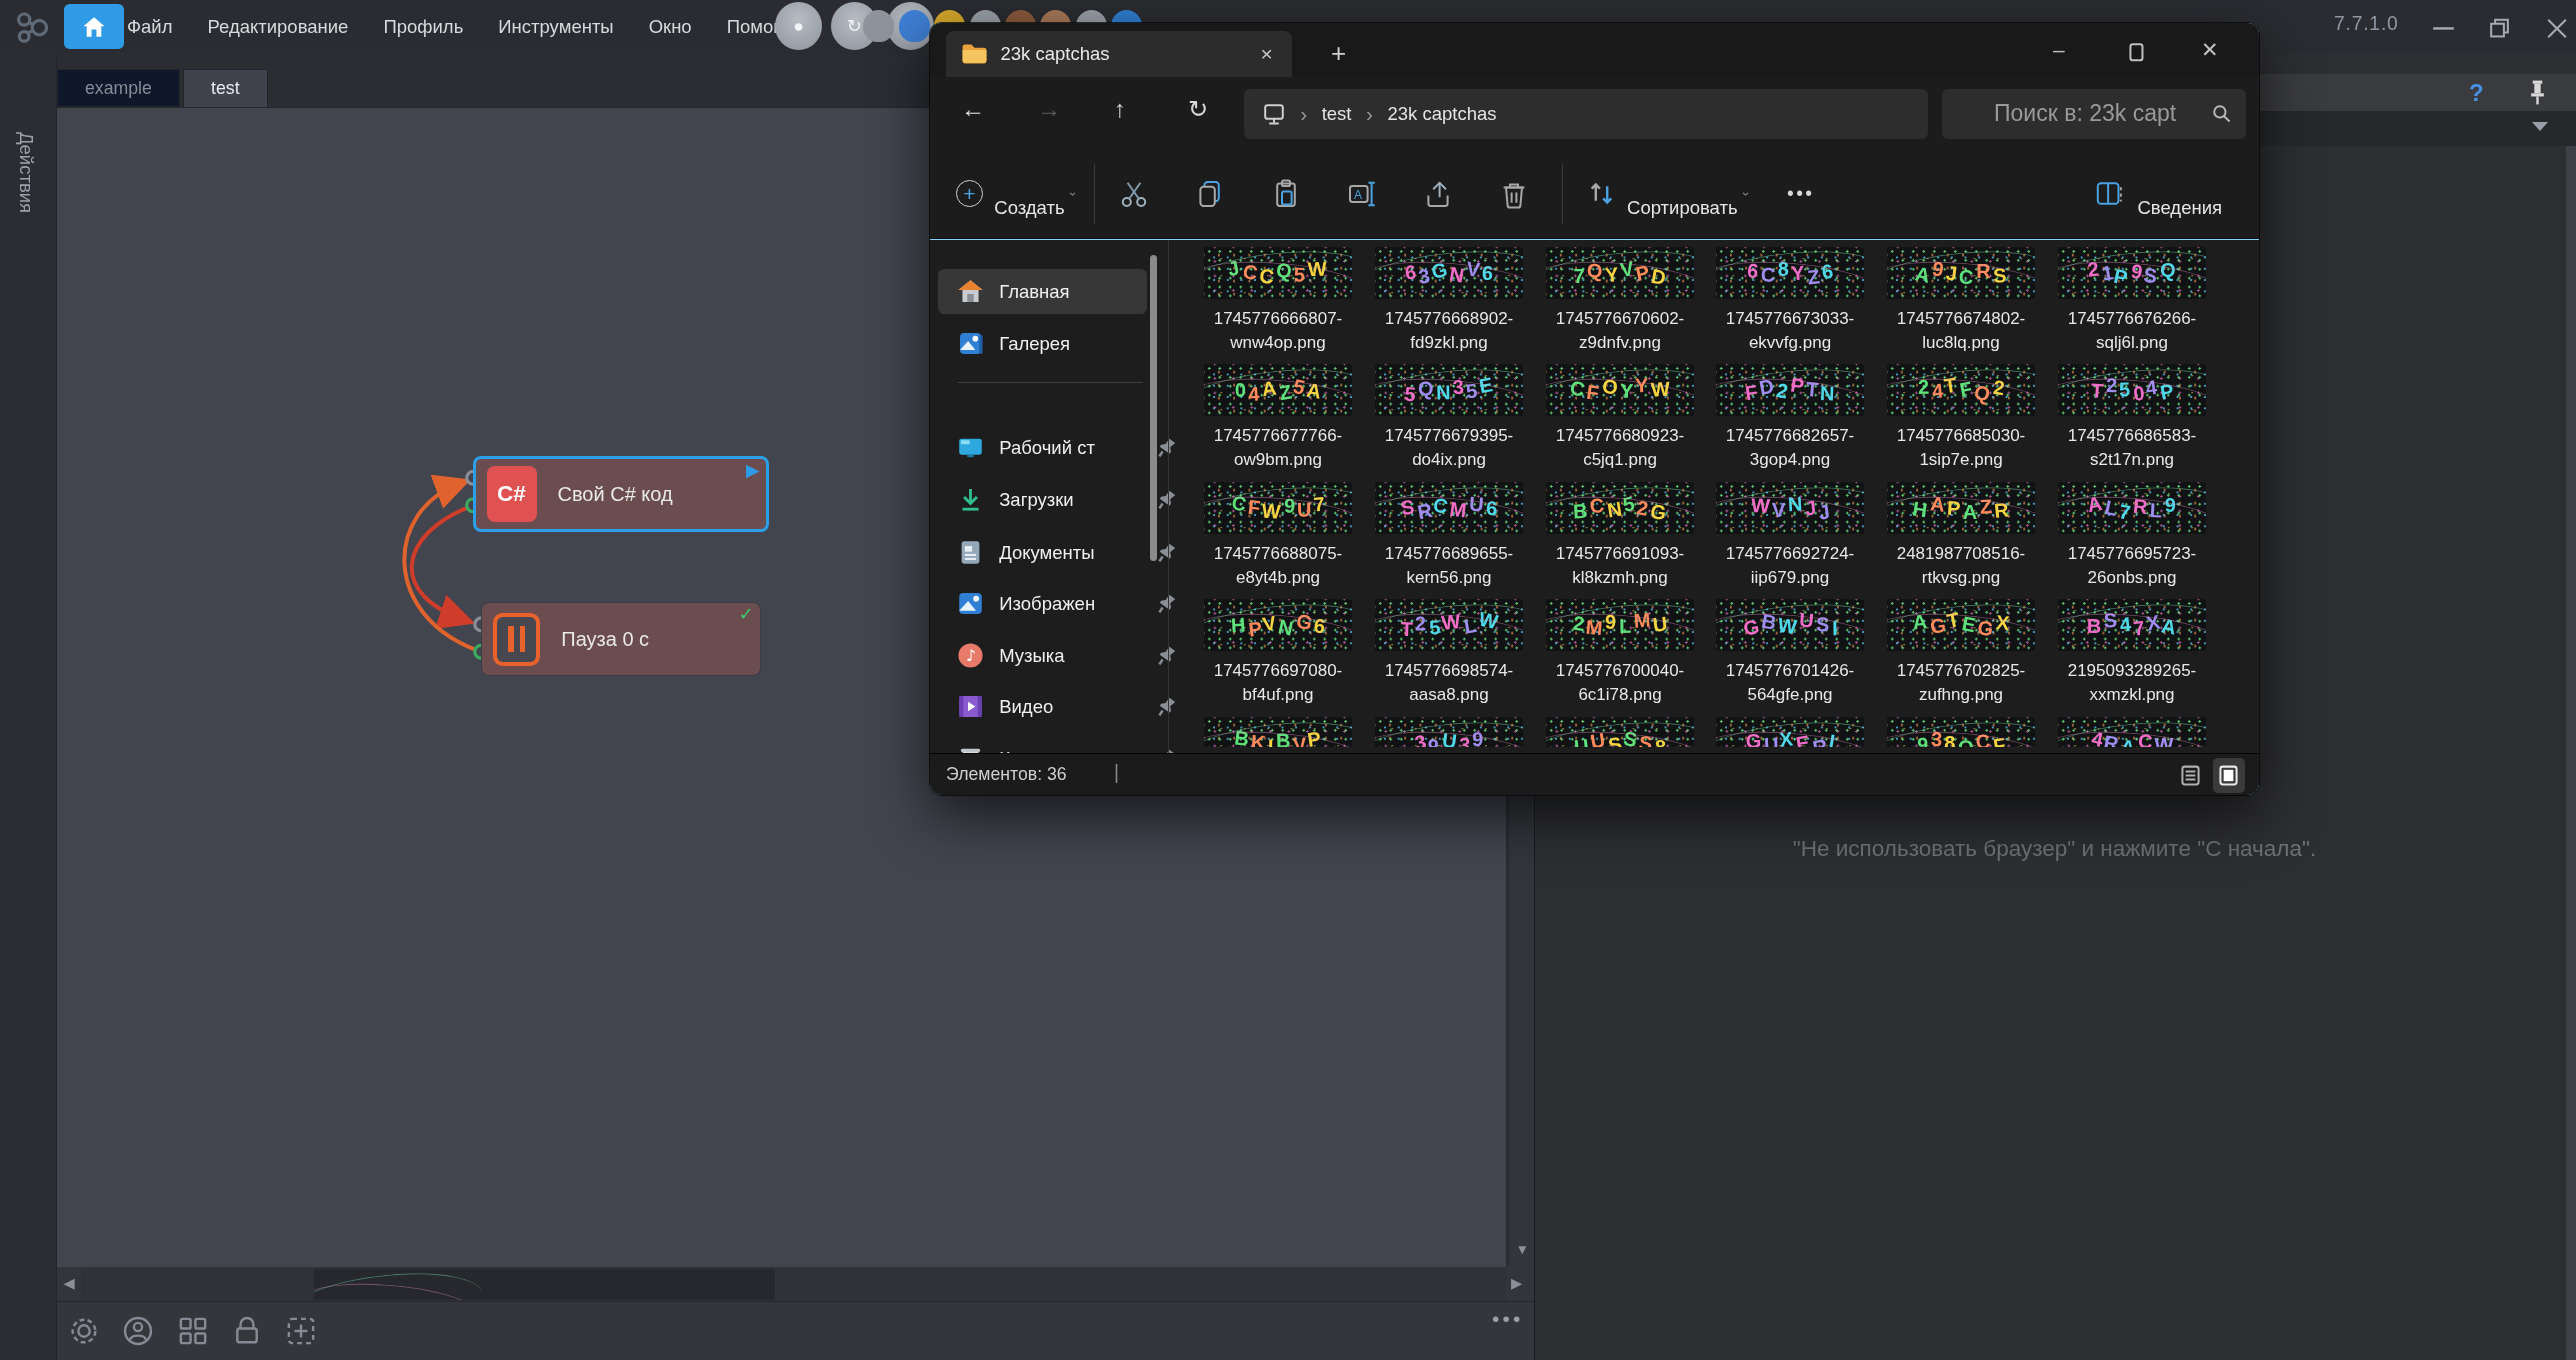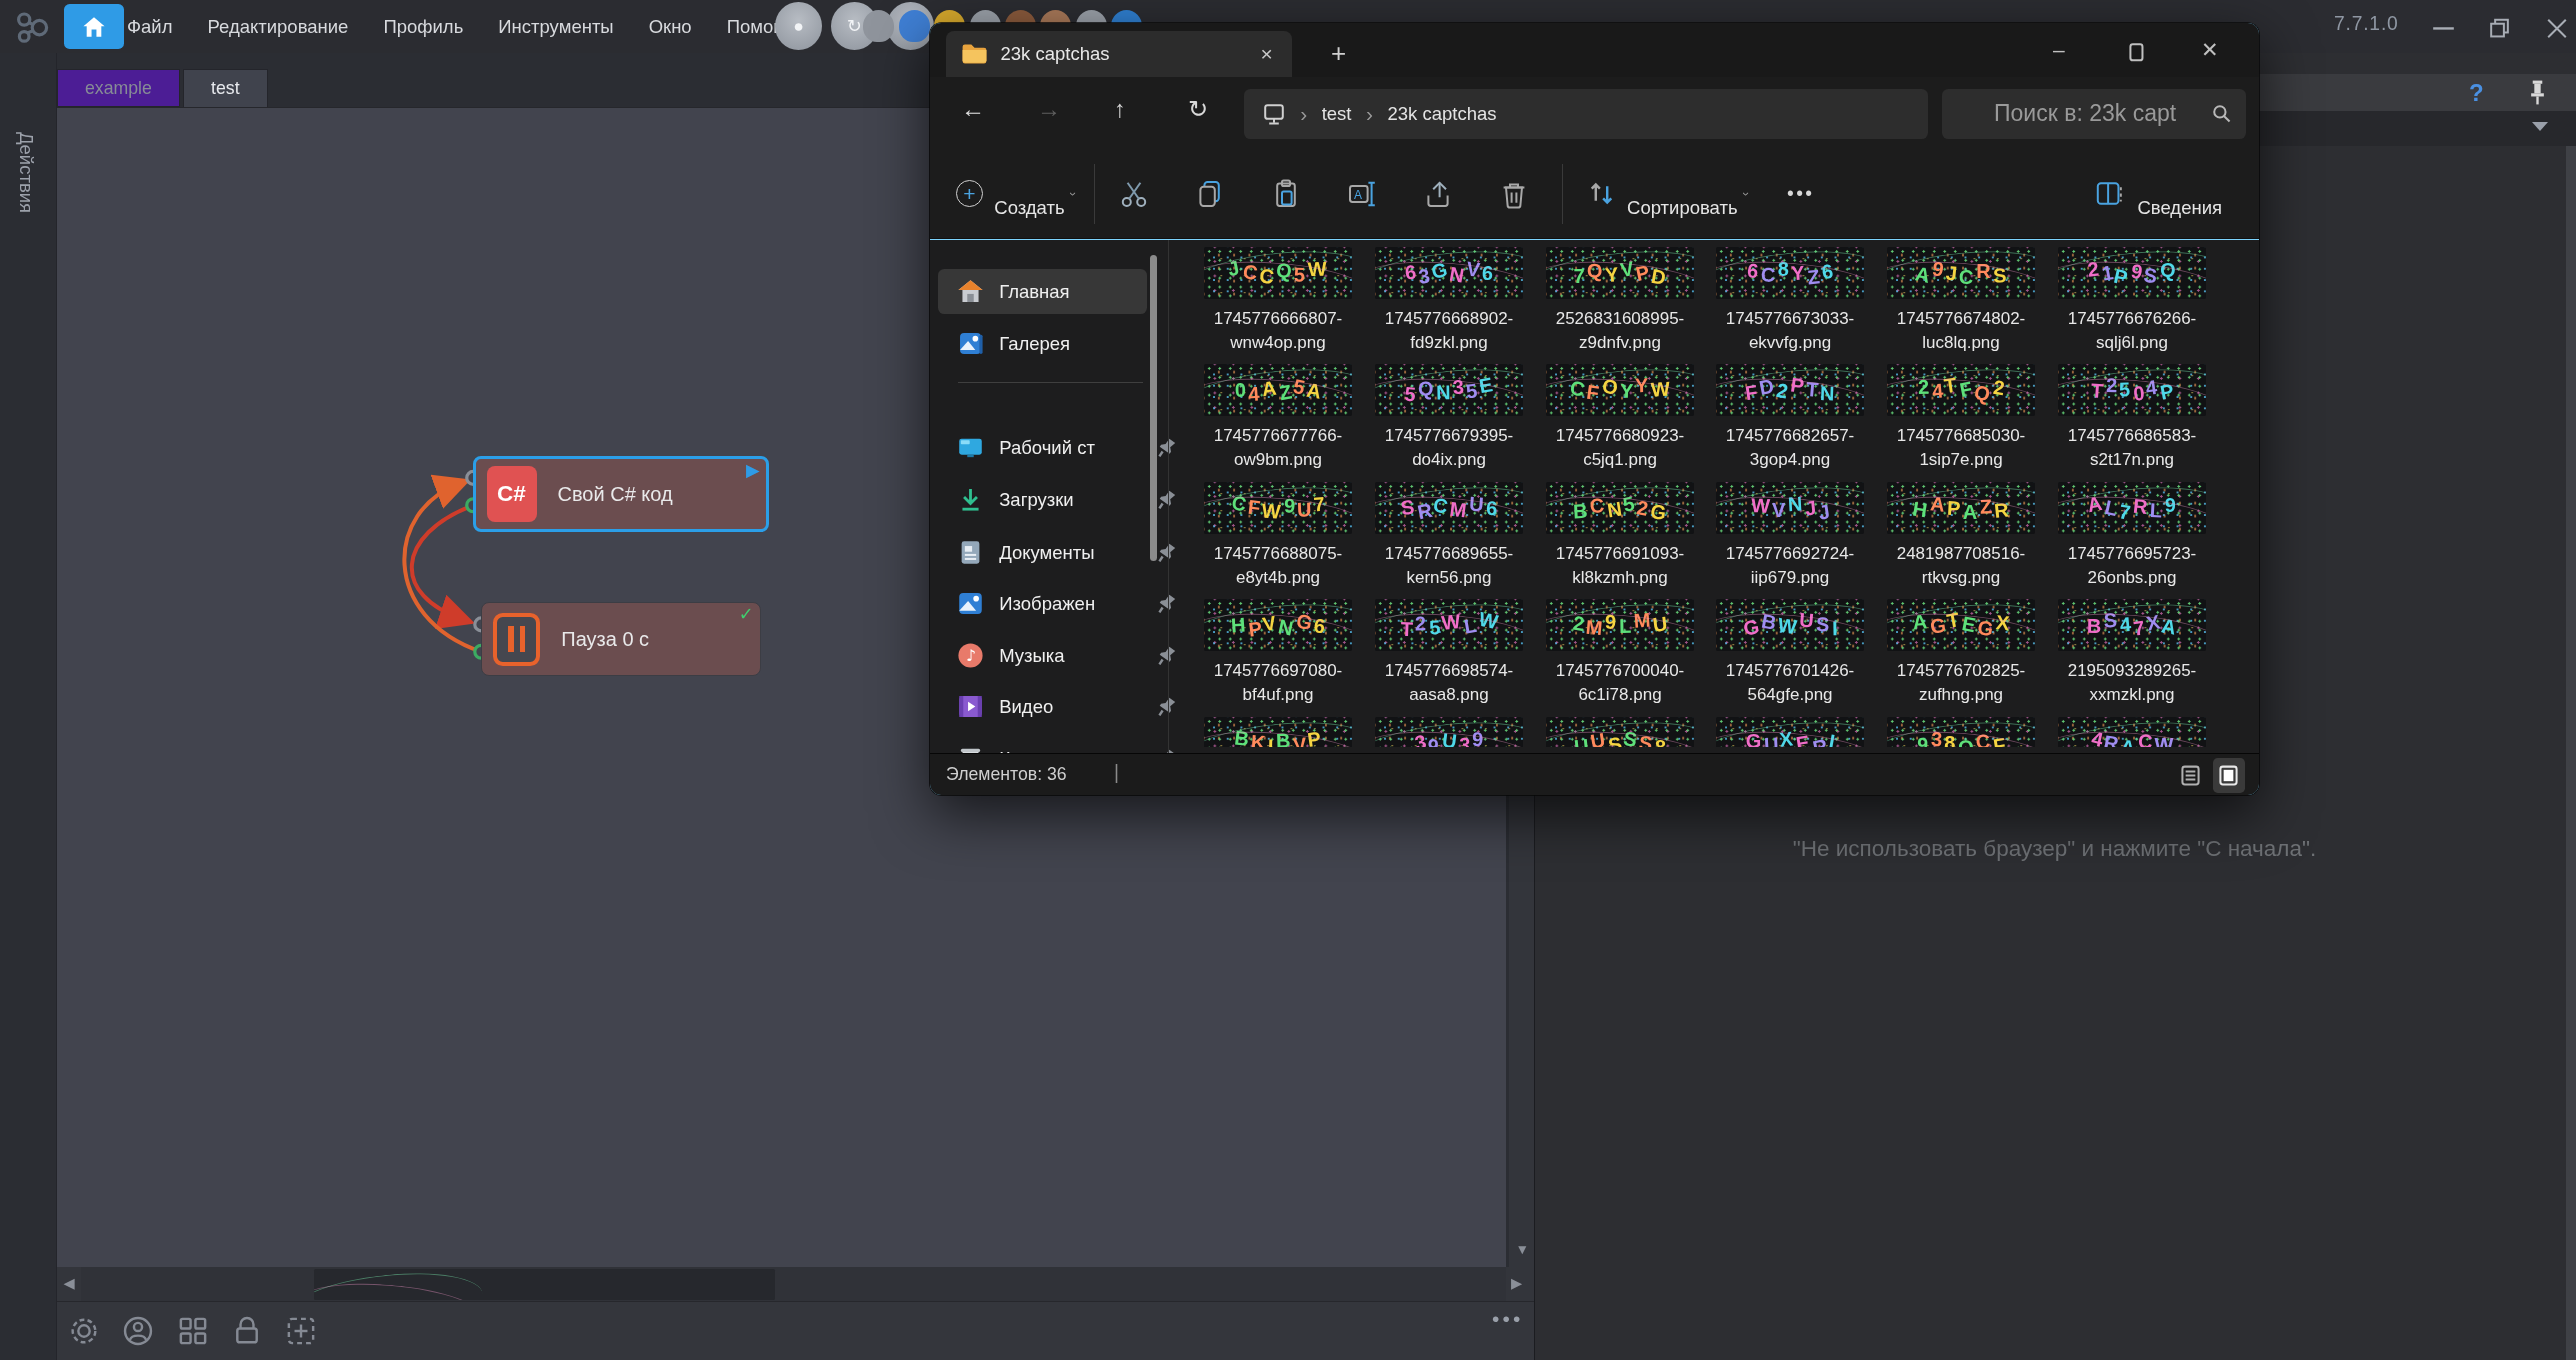--- a/index.html
+++ b/index.html
@@ -20,21 +20,21 @@
   .topbar-mini { position:absolute; top:9.7px; width:31px; height:32px; border-radius:50% 50% 45% 45%; z-index:4; }
   .version { position:absolute; left:2334px; top:13px; color:#8f97a3; font-size:19.3px; letter-spacing:0.8px; }
   .winctl { position:absolute; top:17.7px; width:27px; height:19.3px; }
   .winctl svg { display:block; }
 
   
   .left-strip { position:absolute; left:0; top:53px; width:57px; height:1307px; background:#2b2d33; border-right:0.8px solid #24252b; }
   .left-strip-label { position:absolute; left:14.5px; top:79px; writing-mode:vertical-rl; color:#9ca1ab; font-size:18.5px; }
   .tabs-row { position:absolute; left:57px; top:69px; height:38px; display:flex; gap:3.2px; }
   .wtab { height:38px; display:flex; align-items:center; justify-content:center; font-size:17.7px; padding:0 27px; }
-  .wtab.inactive { background:#4c1d95; color:#878c96; border:0.8px solid #24252b; }
+  .wtab.inactive { background:#0f172a; color:#878c96; border:0.8px solid #24252b; }
   .wtab.active { background:#40434d; color:#e8eaee; border:0.8px solid #24252b; border-bottom:none; }
 
   
   .canvas { position:absolute; left:57px; top:107px; width:1449px; height:1160px; background:#42444e; border-top:0.8px solid #26272c; }
   .start-node { position:absolute; left:94px; top:348px; width:130px; height:130px; border-radius:50%;
     background:#dcecfa; border:2.4px solid #9cc3e6; display:flex; align-items:center; justify-content:center;
     color:#1e2b38; font-size:23.4px; }
   .flow-node { position:absolute; height:76px; border-radius:8px; background:#6b4d4f; display:flex; align-items:center; }
   .node-csharp { left:416px; top:348px; width:296px; border:3.2px solid #2b9fe8; }
   .node-pause  { left:424px; top:494px; width:280px; height:74px; border:1.6px solid #3c3d44; }
@@ -605,21 +605,21 @@
           <div class="file-cell" style="left: 370px; top: 6.4px;">
             <div class="thumb">
               <b style="color: rgb(94, 224, 122); transform: rotate(0deg) translateY(3.2px);">7</b>
               <b style="color: rgb(255, 138, 92); transform: rotate(-3deg) translateY(-2.4px);">Q</b>
               <b style="color: rgb(245, 212, 66); transform: rotate(-6deg) translateY(1.6px);">Y</b>
               <b style="color: rgb(94, 224, 122); transform: rotate(-9deg) translateY(-4px);">V</b>
               <b style="color: rgb(255, 138, 92); transform: rotate(-12deg) translateY(0px);">P</b>
               <b style="color: rgb(245, 212, 66); transform: rotate(10deg) translateY(4px);">D</b>
             </div>
             <div class="fname">
-              <div>2526831608995-</div>
+              <div>1745776670602-</div>
               <div>z9dnfv.png</div>
             </div>
           </div>
           <div class="file-cell" style="left: 540px; top: 6.4px;">
             <div class="thumb">
               <b style="color: rgb(240, 110, 200); transform: rotate(6deg) translateY(-2.4px);">6</b>
               <b style="color: rgb(159, 141, 240); transform: rotate(3deg) translateY(1.6px);">C</b>
               <b style="color: rgb(79, 216, 232); transform: rotate(0deg) translateY(-4px);">8</b>
               <b style="color: rgb(240, 110, 200); transform: rotate(-3deg) translateY(0px);">Y</b>
               <b style="color: rgb(159, 141, 240); transform: rotate(-6deg) translateY(4px);">Z</b>

